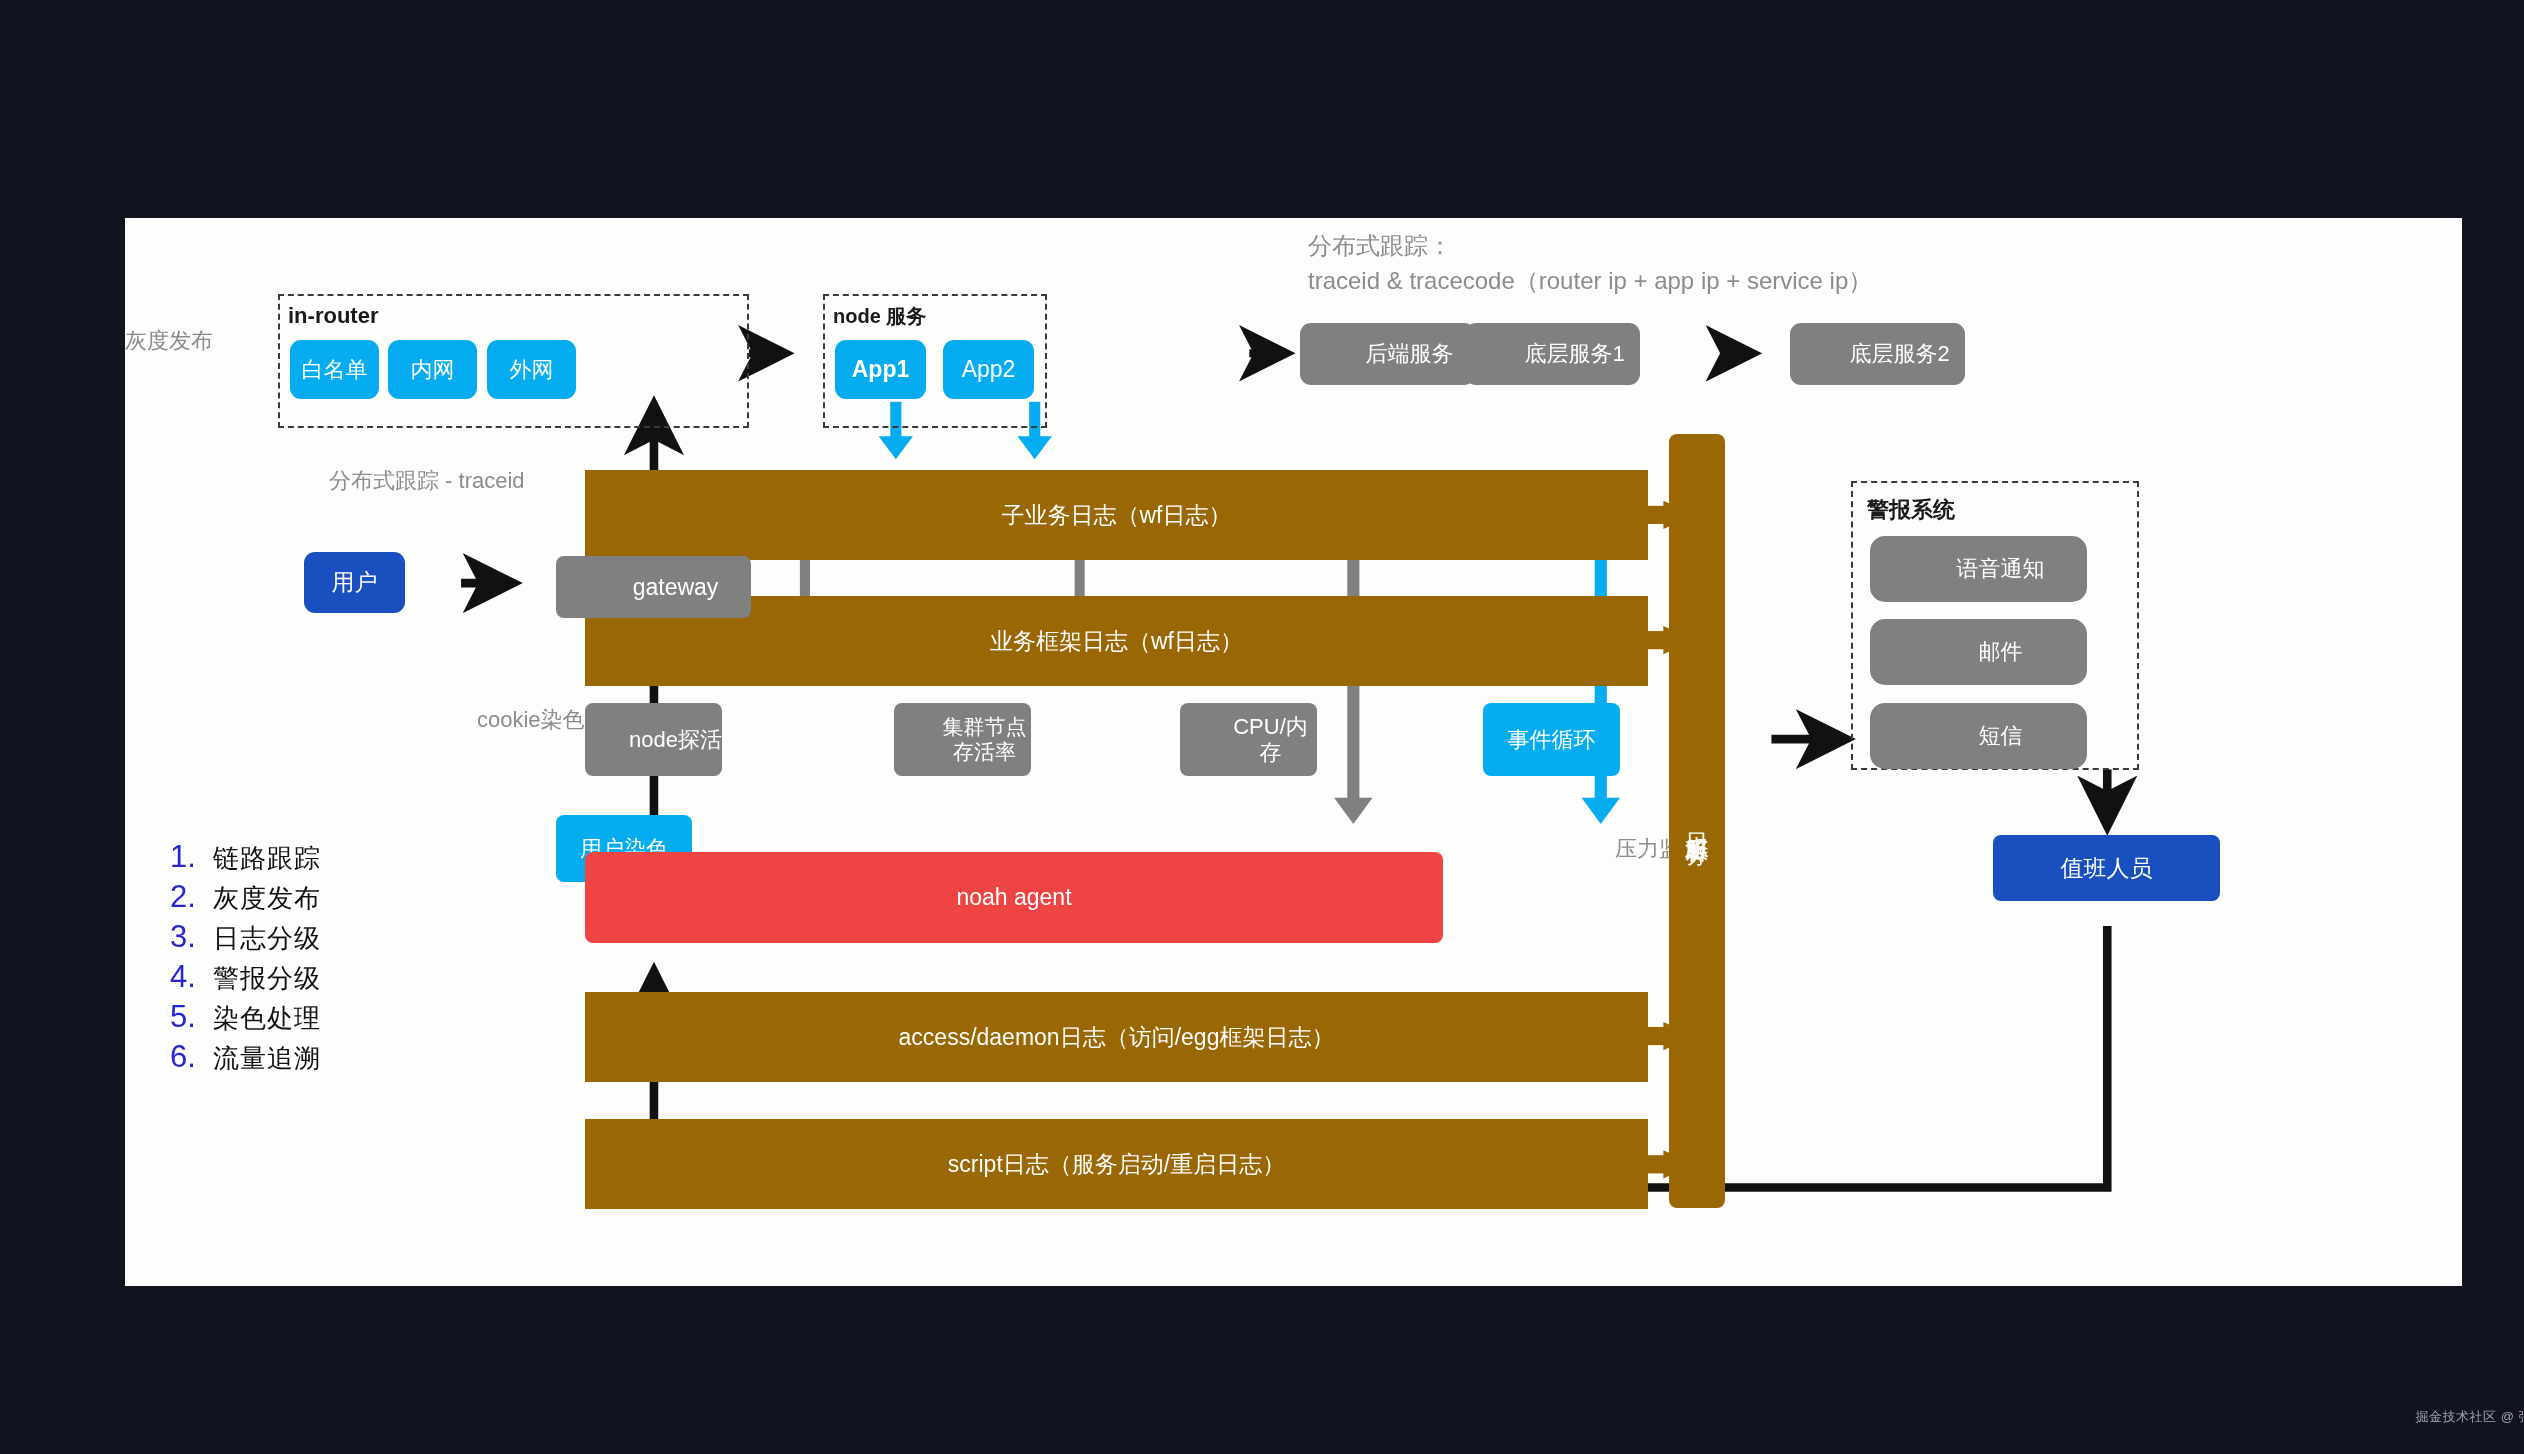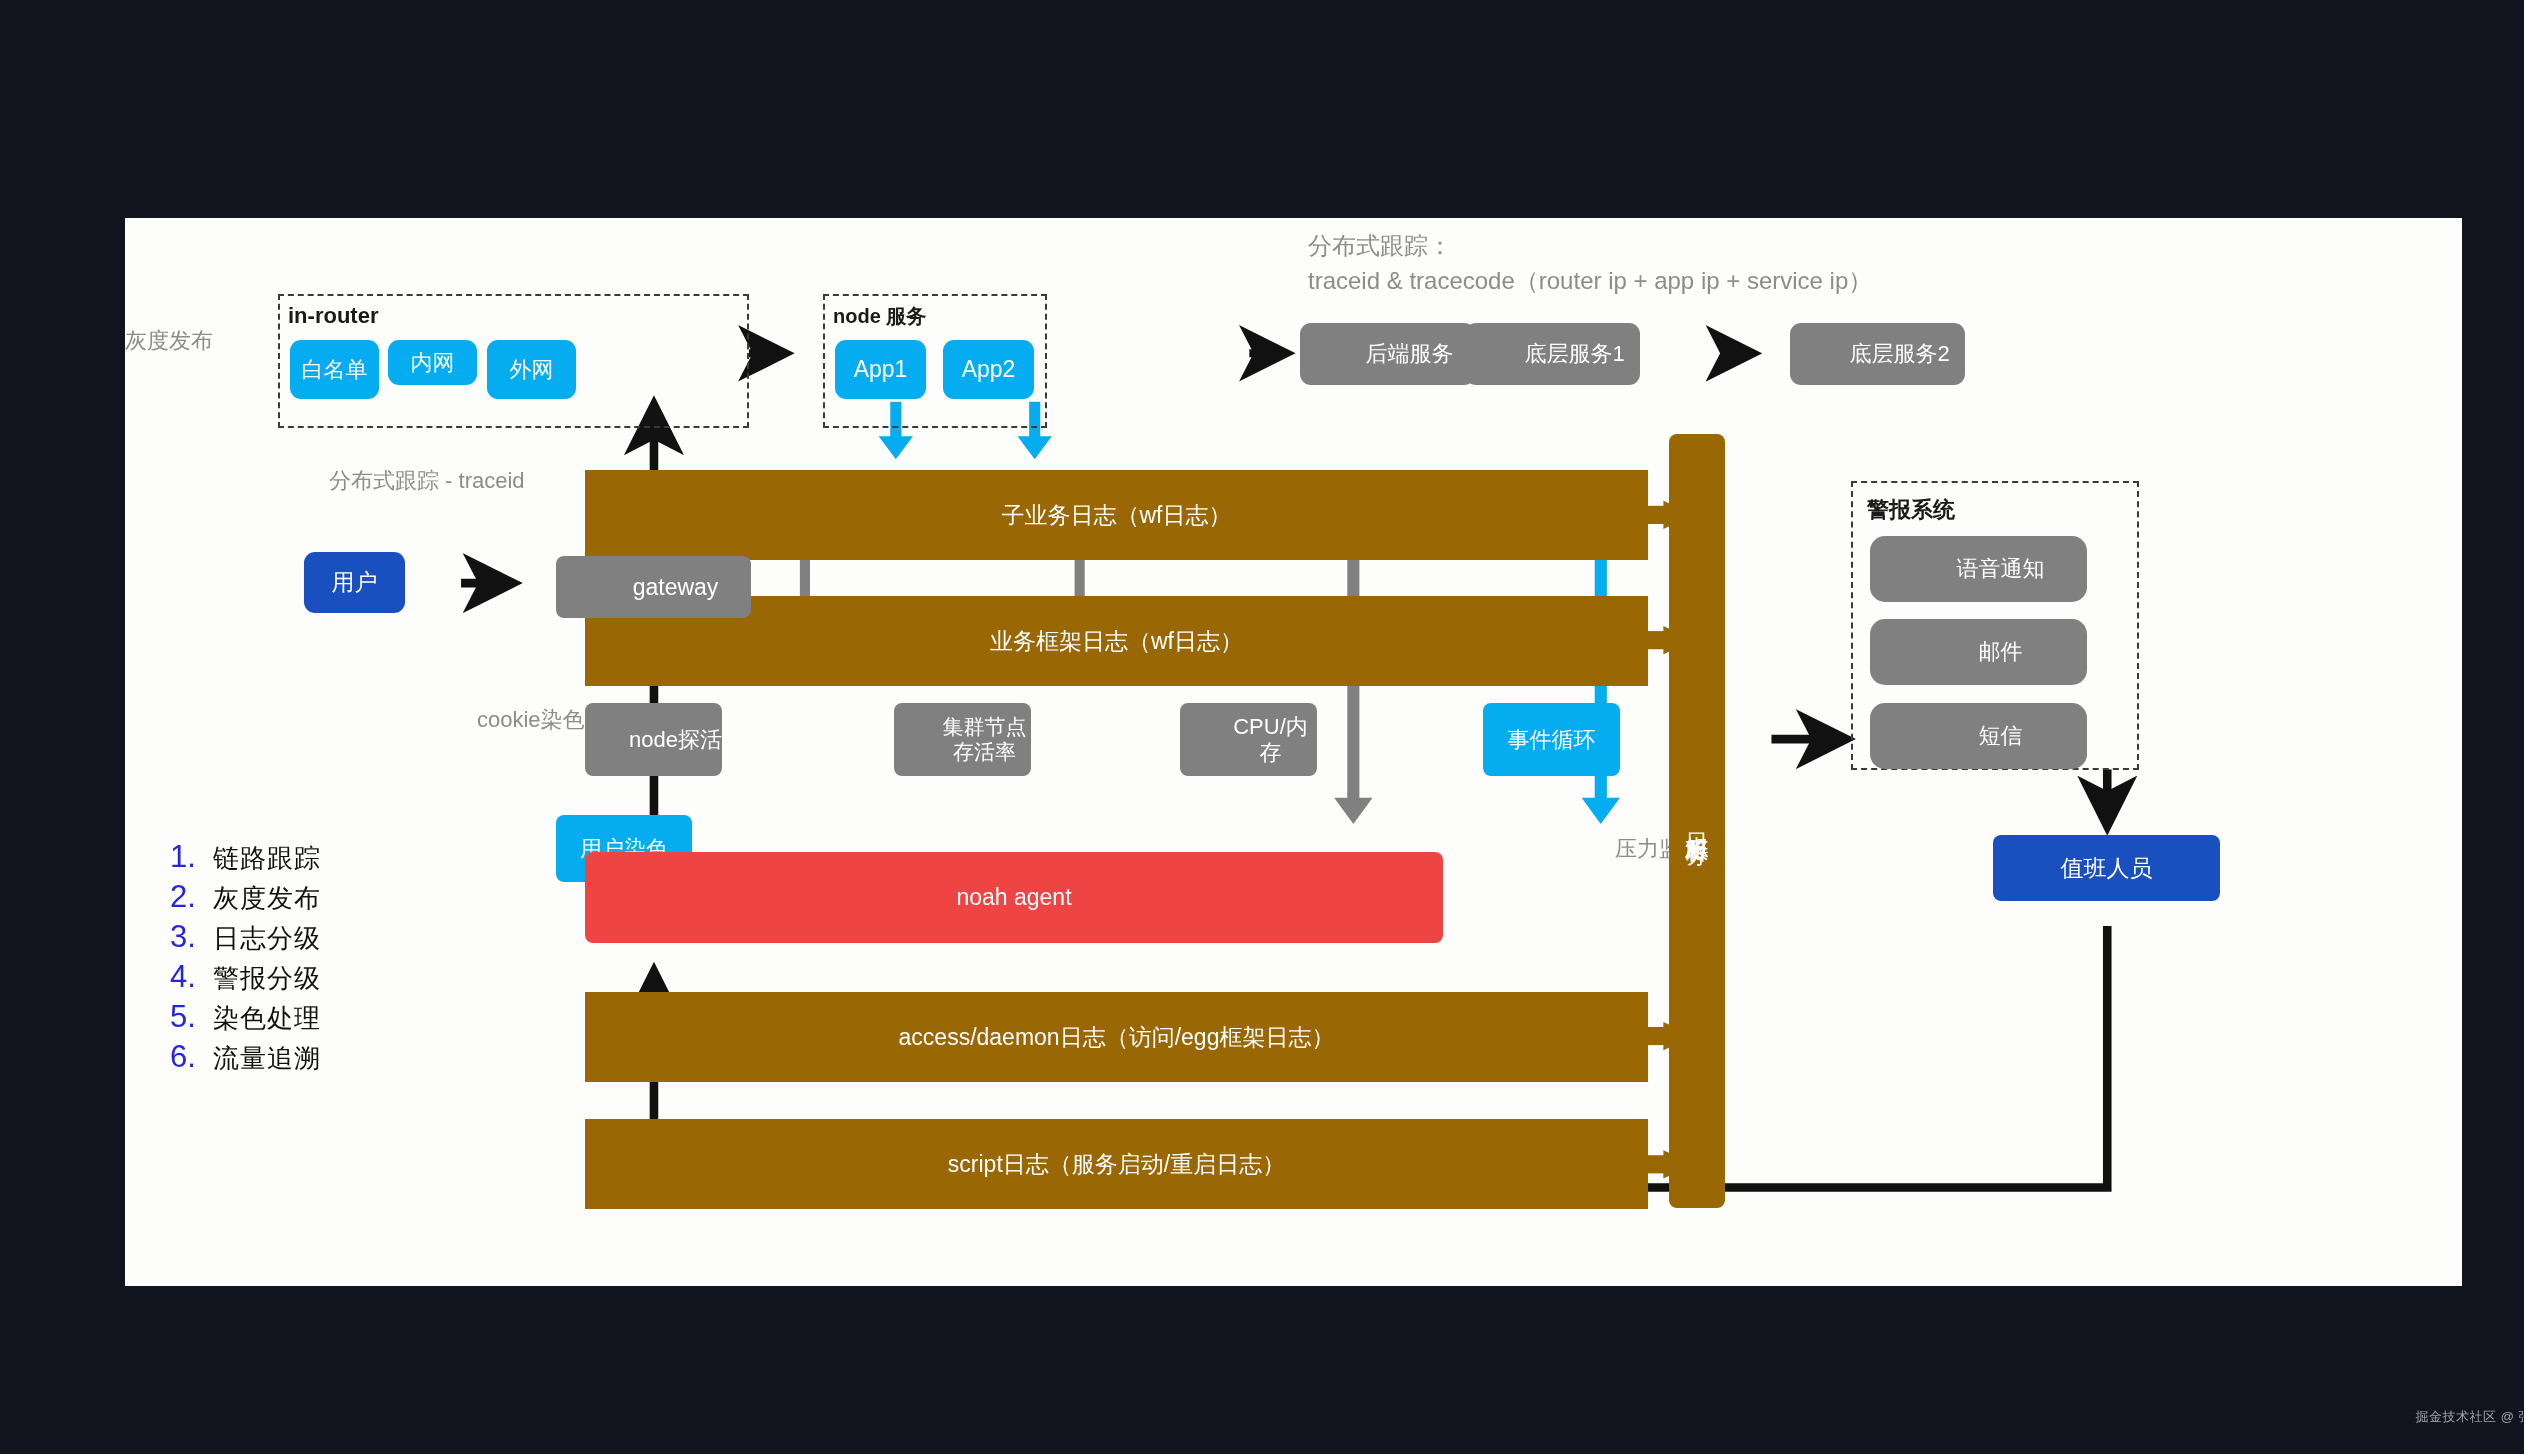--- a/index.html
+++ b/index.html
@@ -185,27 +185,27 @@
 
       <line x1="3925" y1="1092" x2="3925" y2="1196" stroke="#111" stroke-width="17" marker-end="url(#ah-black)"></line>
     </svg>
 
     <div class="text lbl-gray" style="left:0px; top:109px; width:126px; font-size:22px;">灰度发布</div>
 
     <div class="dashed" style="left:153px; top:76px; width:471px; height:134px;"></div>
     <div class="group-title" style="left:163px; top:85px; font-size:22px;">in-router</div>
 
     <div class="node cyan rounded" style="left:165px; top:122px; width:89px; height:59px; font-size:22px;">白名单</div>
-    <div class="node cyan rounded" style="left:263px; top:122px; width:89px; height:45px; font-size:22px;">内网</div>
+    <div class="node cyan rounded" style="left:263px; top:122px; width:89px; height:59px; font-size:22px;">内网</div>
     <div class="node cyan rounded" style="left:362px; top:122px; width:89px; height:59px; font-size:22px;">外网</div>
 
     <div class="dashed" style="left:698px; top:76px; width:224px; height:134px;"></div>
     <div class="group-title" style="left:708px; top:85px; font-size:20px;">node 服务</div>
 
-    <div class="node cyan rounded" style="left:710px; top:122px; width:91px; height:59px; font-size:23px;">App1</div>
+    <div class="node cyan rounded" style="left:710px; top:122px; width:91px; height:59px; font-size:23px;font-weight:bold;">App1</div>
     <div class="node cyan rounded" style="left:818px; top:122px; width:91px; height:59px; font-size:23px;">App2</div>
 
     <div class="text lbl-gray" style="left:1183px; top:13px; font-size:24px;">分布式跟踪：</div>
     <div class="text lbl-gray" style="left:1183px; top:48px; font-size:24px;">traceid &amp; tracecode（router ip + app ip + service ip）</div>
 
     <div class="node gray rounded" style="left:1175px; top:105px; width:175px; height:62px; font-size:22px;">后端服务</div>
     <div class="node gray rounded" style="left:1340px; top:105px; width:175px; height:62px; font-size:22px;">底层服务1</div>
     <div class="node gray rounded" style="left:1665px; top:105px; width:175px; height:62px; font-size:22px;">底层服务2</div>
 
     <div class="node orange" style="left:460px; top:252px; width:1063px; height:90px; font-size:23px;">子业务日志（wf日志）</div>

